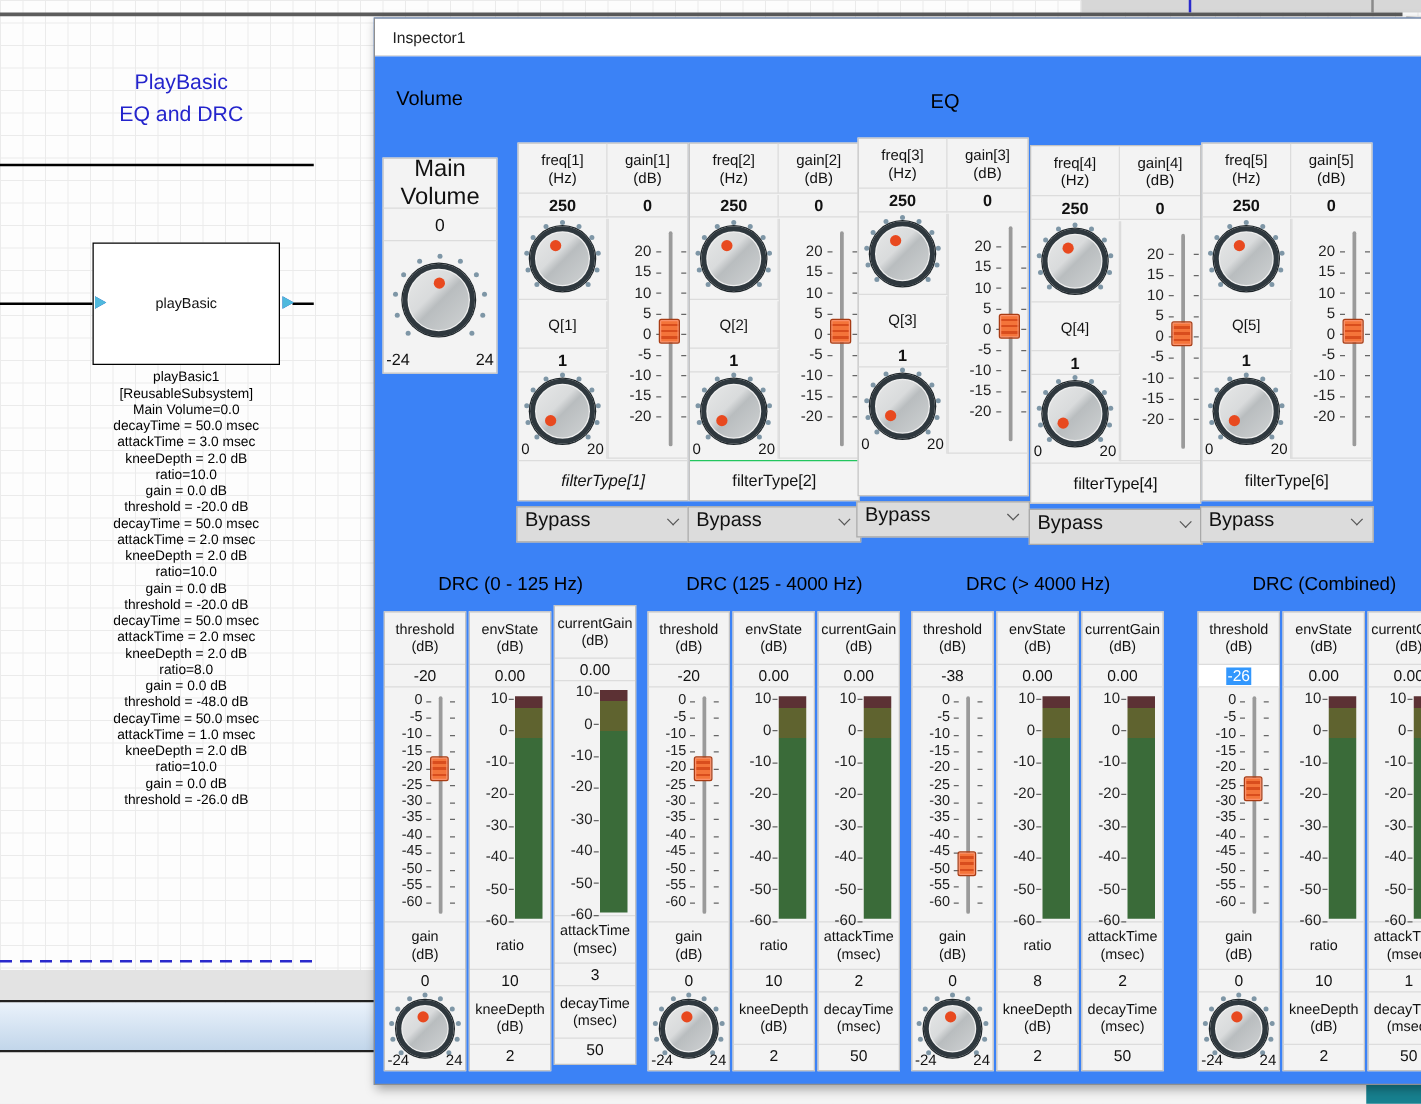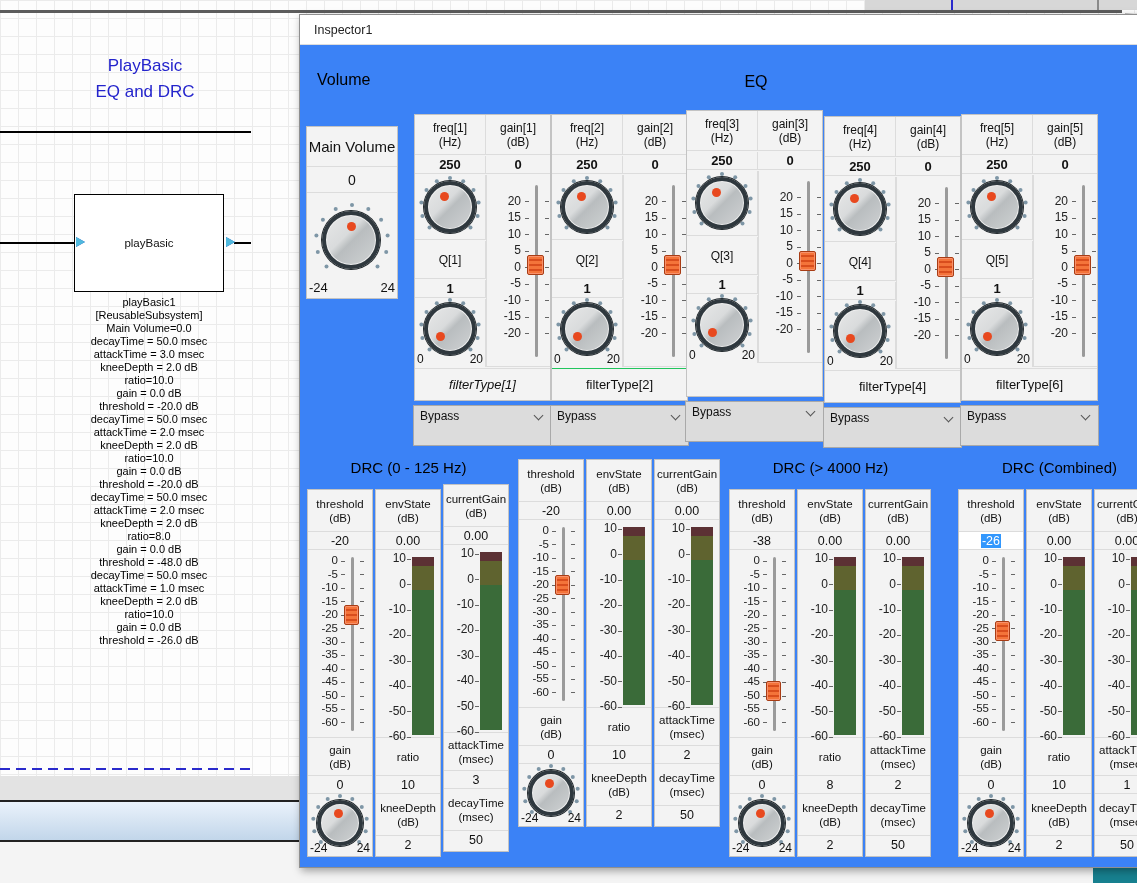--- a/index.html
+++ b/index.html
@@ -68,21 +68,21 @@
   .track { position:absolute; width:3px; background:#9a9a9a; border-radius:1.5px; }
   .handle { position:absolute; height:20px; border:1px solid #a83c14; border-radius:2px;
     background:repeating-linear-gradient(180deg,#f4743a 0 3px,#d94d1d 3px 5px); box-shadow:inset 0 0 0 1px #f9916b; }
   .scale { position:absolute; }
   .srow { position:relative; }
   .srow .sl { display:block; text-align:right; font-size:12px; color:#222; }
   .srow::before, .srow::after { content:""; position:absolute; top:50%; width:4px; height:1px; background:#666; }
 
   
   .mv-panel { position:absolute; left:6px; top:111px; width:92px; height:173px; }
-  .mv-label { height:40px; font-size:15px; }
+  .mv-label { height:40px; font-size:19px; }
   .mv-value { height:26px; font-size:14px; }
   .mv-knobcell { position:relative; height:103px; }
   .mv-knobcell .kticks { left:43px; top:46px; }
   .mv-knobcell .knob { left:15px; top:18px; width:58px; height:58px; }
   .mv-knobcell .ind { left:20.5px; top:6.5px; }
   .mv-knobcell .kmin, .mv-knobcell .kmax { font-size:13px; }
 
   
   .eq-wrap > div { position:absolute; width:137px; height:316px; }
   .eq-wrap > div:nth-of-type(1){ left:114px; top:99px; }
@@ -107,22 +107,22 @@
   .c-knob .kticks { left:33px; top:30px; } .c-knob .knob { left:9px; top:6px; width:52px; height:52px; }
   .c-qknob .kticks { left:33px; top:28px; } .c-qknob .knob { left:9px; top:4px; width:52px; height:52px; }
   .ind-freq { left:12px; top:6.5px; }
   .ind-q { left:8px; top:24.5px; }
   .c-slider .track { left:48px; top:10px; height:172px; }
   .eq-handle { left:40px; top:80px; width:17px; }
   .eq-scale { top:17.75px; left:0; width:62px; }
   .eq-srow { height:16.5px; }
   .eq-srow .sl { width:34px; line-height:16.5px; }
   .eq-srow::before { left:38px; } .eq-srow::after { left:58px; }
-  .dropdown { position:absolute; left:-1px; right:-1px; top:291px; height:41px; background:#dcdcdc;
-    border:1px solid #a9a9a9; font-size:12px; line-height:21px; padding-left:6px; color:#111; }
+  .dropdown { position:absolute; left:-1px; right:-1px; top:291px; height:29px; background:#dcdcdc;
+    border:1px solid #a9a9a9; font-size:16px; line-height:21px; padding-left:6px; color:#111; }
   .chev { position:absolute; right:9px; top:6px; width:7px; height:7px;
     border-right:1.6px solid #555; border-bottom:1.6px solid #555; transform:rotate(45deg); }
 
   
   .drc-wrap > div { position:absolute; top:441px; width:203px; }
   .drc-wrap > div:nth-of-type(1){ left:7px; }
   .drc-wrap > div:nth-of-type(2){ left:218px; }
   .drc-wrap > div:nth-of-type(3){ left:429px; }
   .drc-wrap > div:nth-of-type(4){ left:658px; }
   .drc-cols { display:flex; gap:2px; align-items:flex-start; margin-top:3px; }
@@ -816,20 +816,21 @@
               <div class="dc-val3">
                 <span>50</span>
               </div>
             </div>
           </div>
 
         </div>
       </div>
 
       <div class="drc-section">
+        <div class="drc-title">DRC (125 - 4000 Hz)</div>
         <div class="drc-cols">
 
           <div class="drc-col col-thr">
             <div class="dc-head cc cellb">
               <span>threshold</span>
               <span>(dB)</span>
             </div>
             <div class="dc-val cc cellb thr-value">
               <span class="selspan">-20</span>
             </div>

